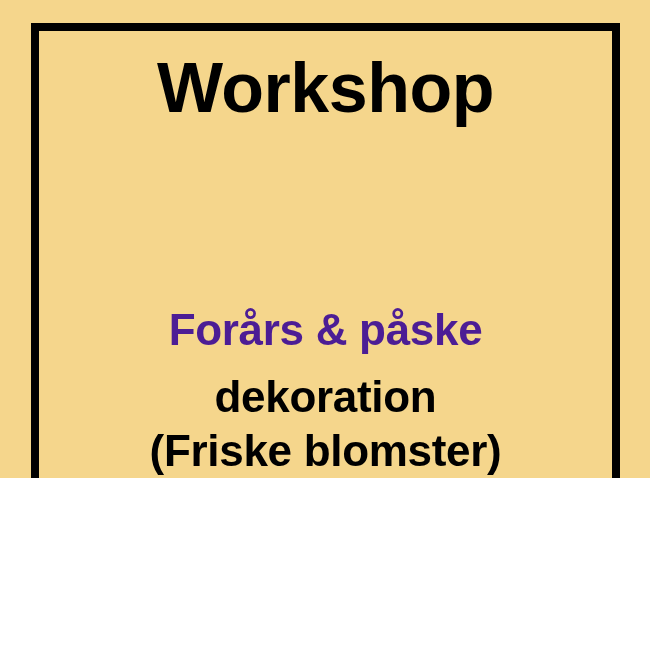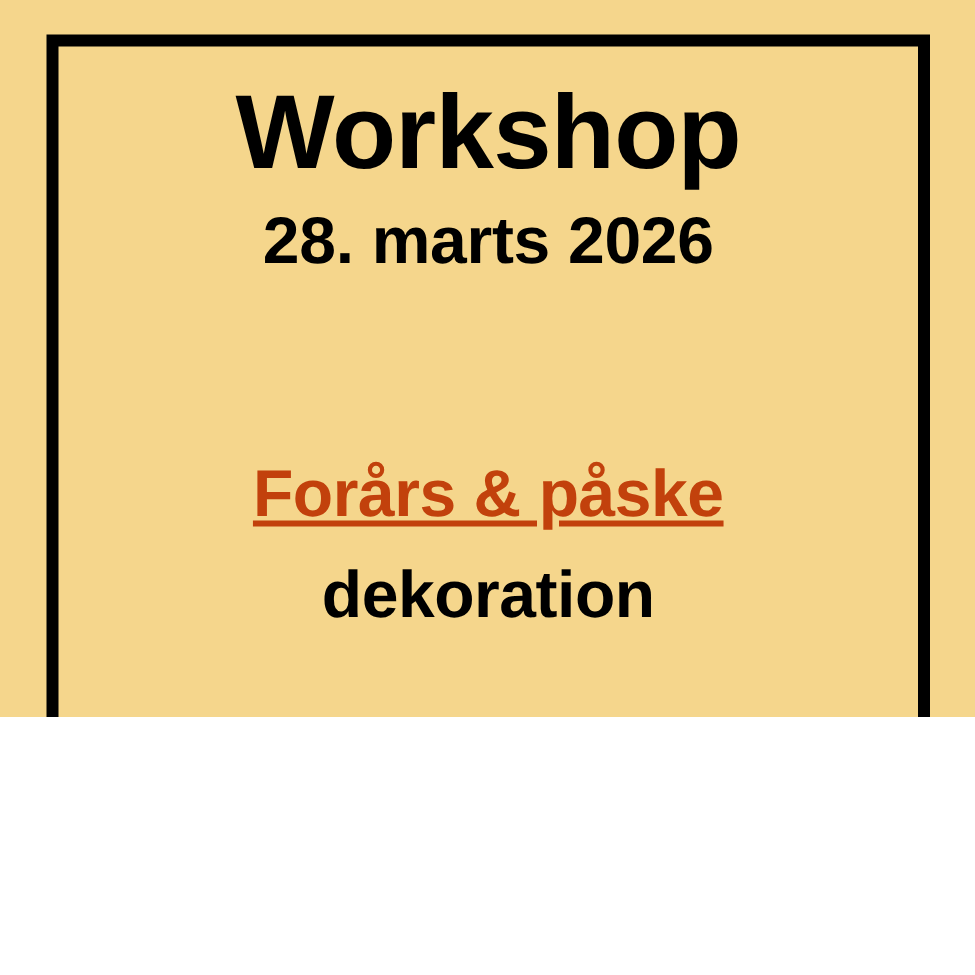--- a/index.html
+++ b/index.html
@@ -90,22 +90,22 @@
 <body>
 
 <div id="poster" style="background: rgb(245, 214, 140);">
 
   <div id="frame" style="border-color: rgb(0, 0, 0);"></div>
 
   <div id="content">
 
     <div id="header-block">
       <div class="text-line" id="poster-title" style="color: rgb(0, 0, 0);">Workshop</div>
-      <div class="text-line" id="poster-date" style="color: rgb(0, 0, 0);">28. marts 2026</div>
     </div>
 
     <div id="body-block">
-      <div class="text-line" id="body-line-1" style="color: #c2410c; text-decoration: underline;">Forårs &amp; påske</div>
+      <div class="text-line" id="body-line-1" style="color: #4c1d95;">Forårs &amp; påske</div>
       <div class="text-line" id="body-line-2" style="color: rgb(0, 0, 0);">dekoration</div>
+      <div class="text-line" id="body-line-3" style="color: rgb(0, 0, 0);">(Friske blomster)</div>
     </div>
 
   </div>
 </div>
 
 </body></html>

